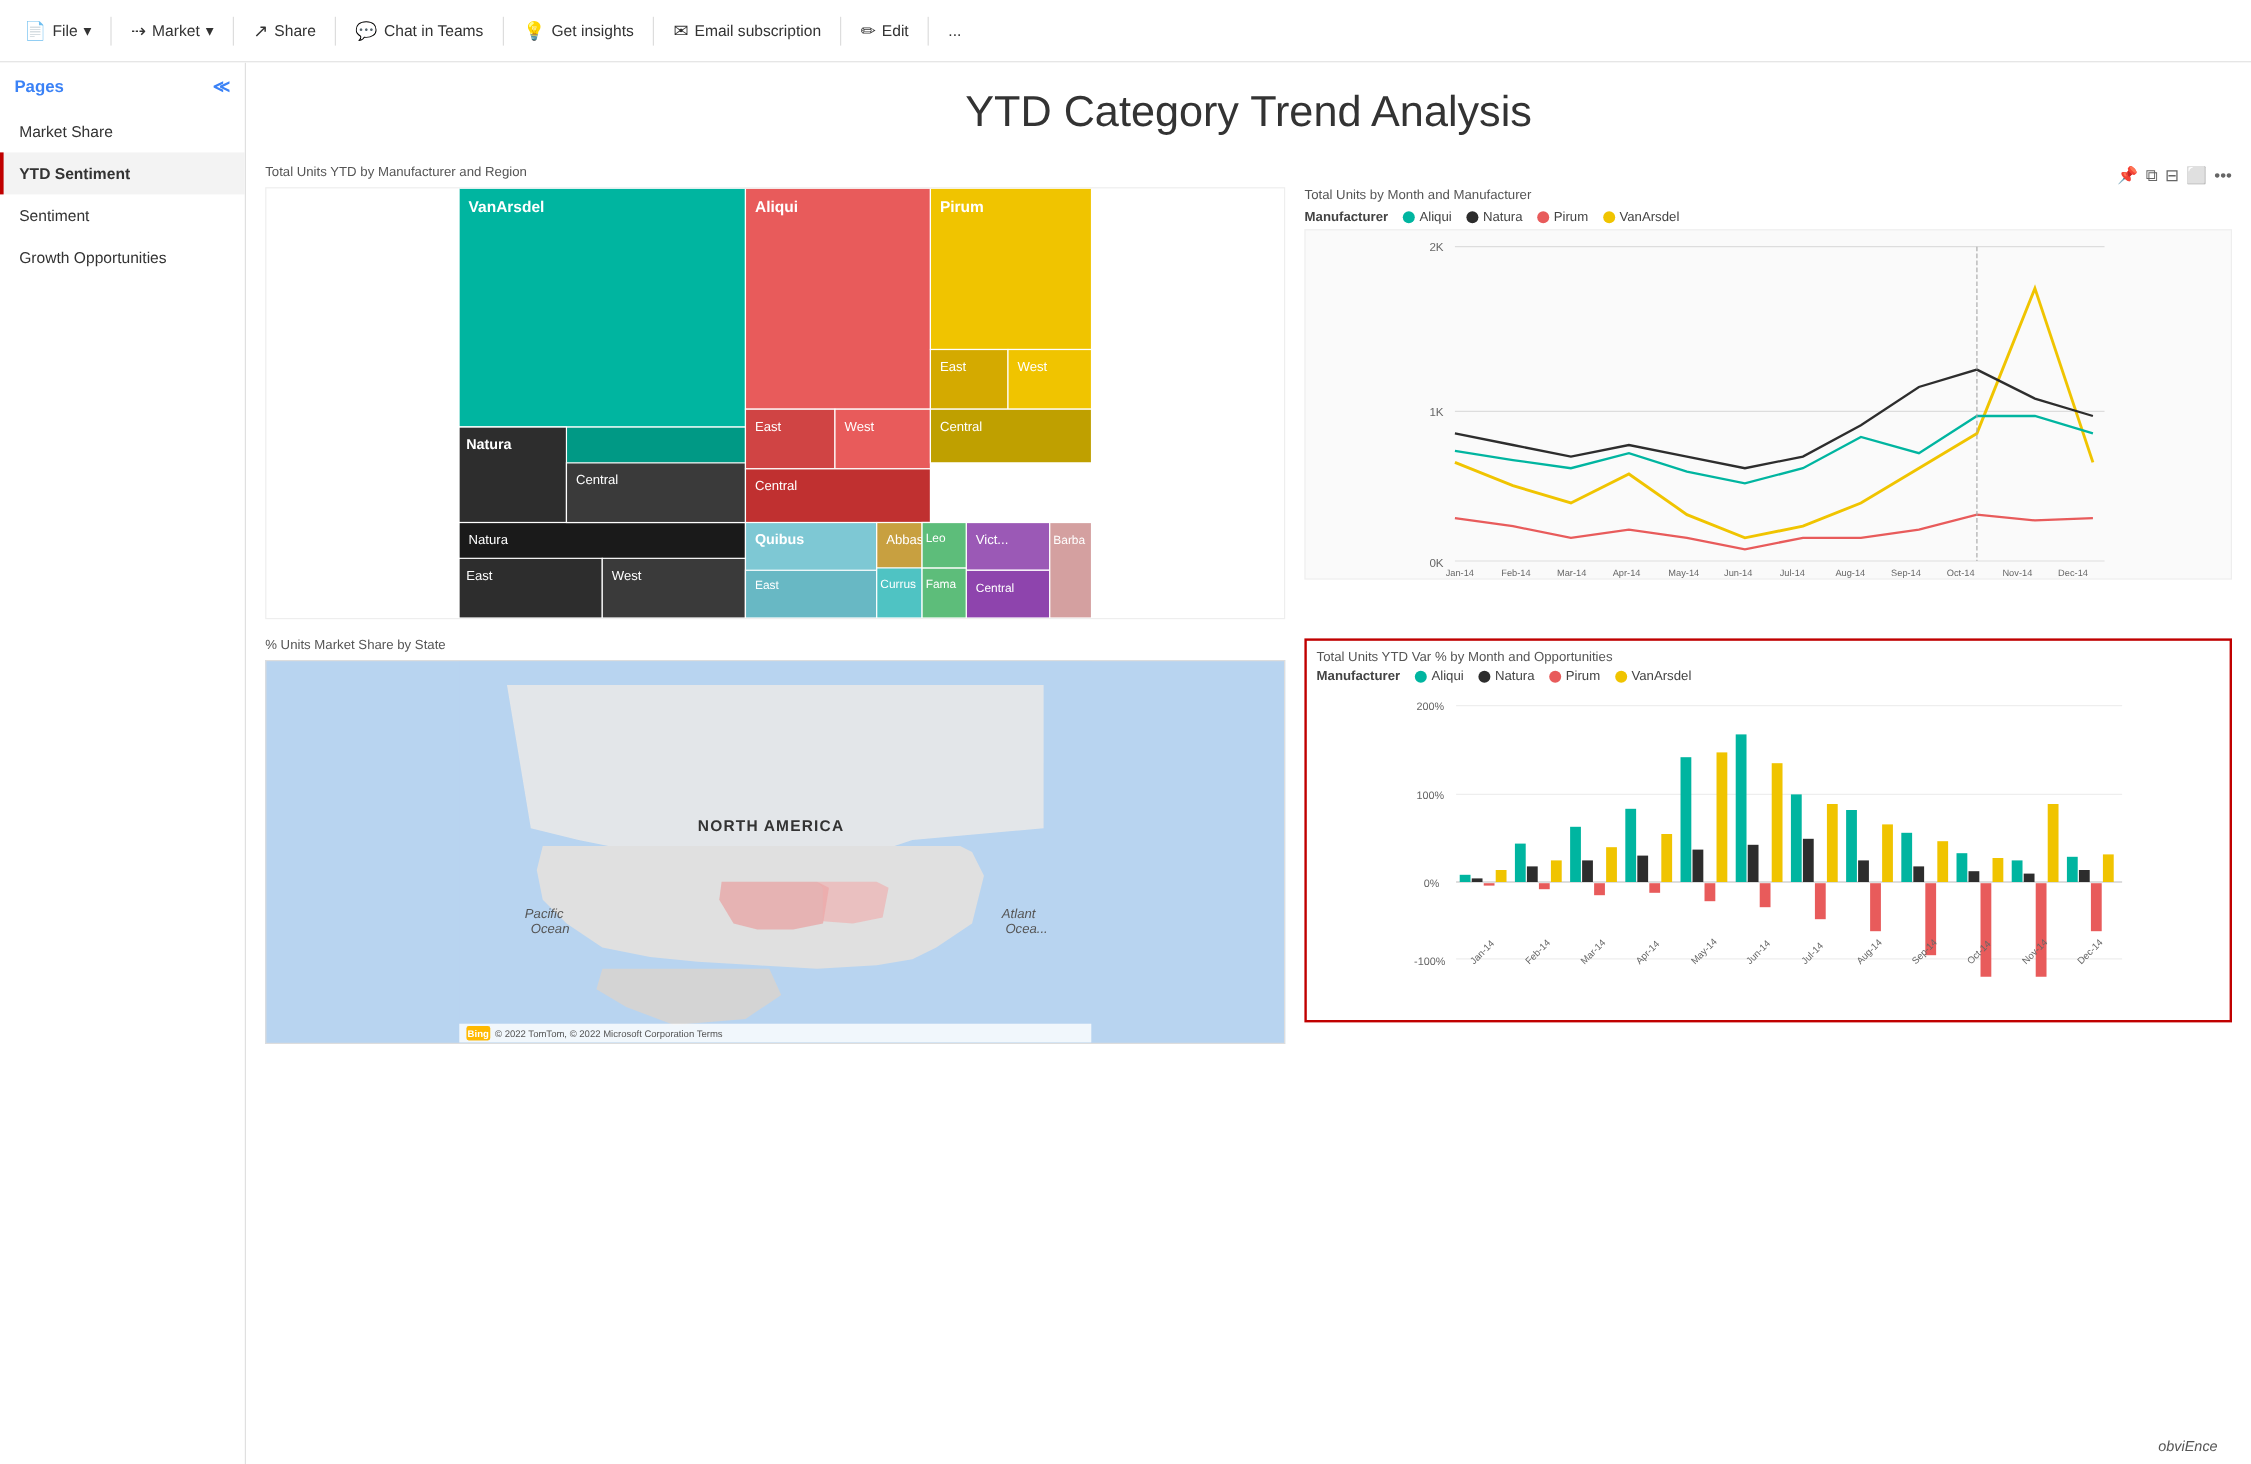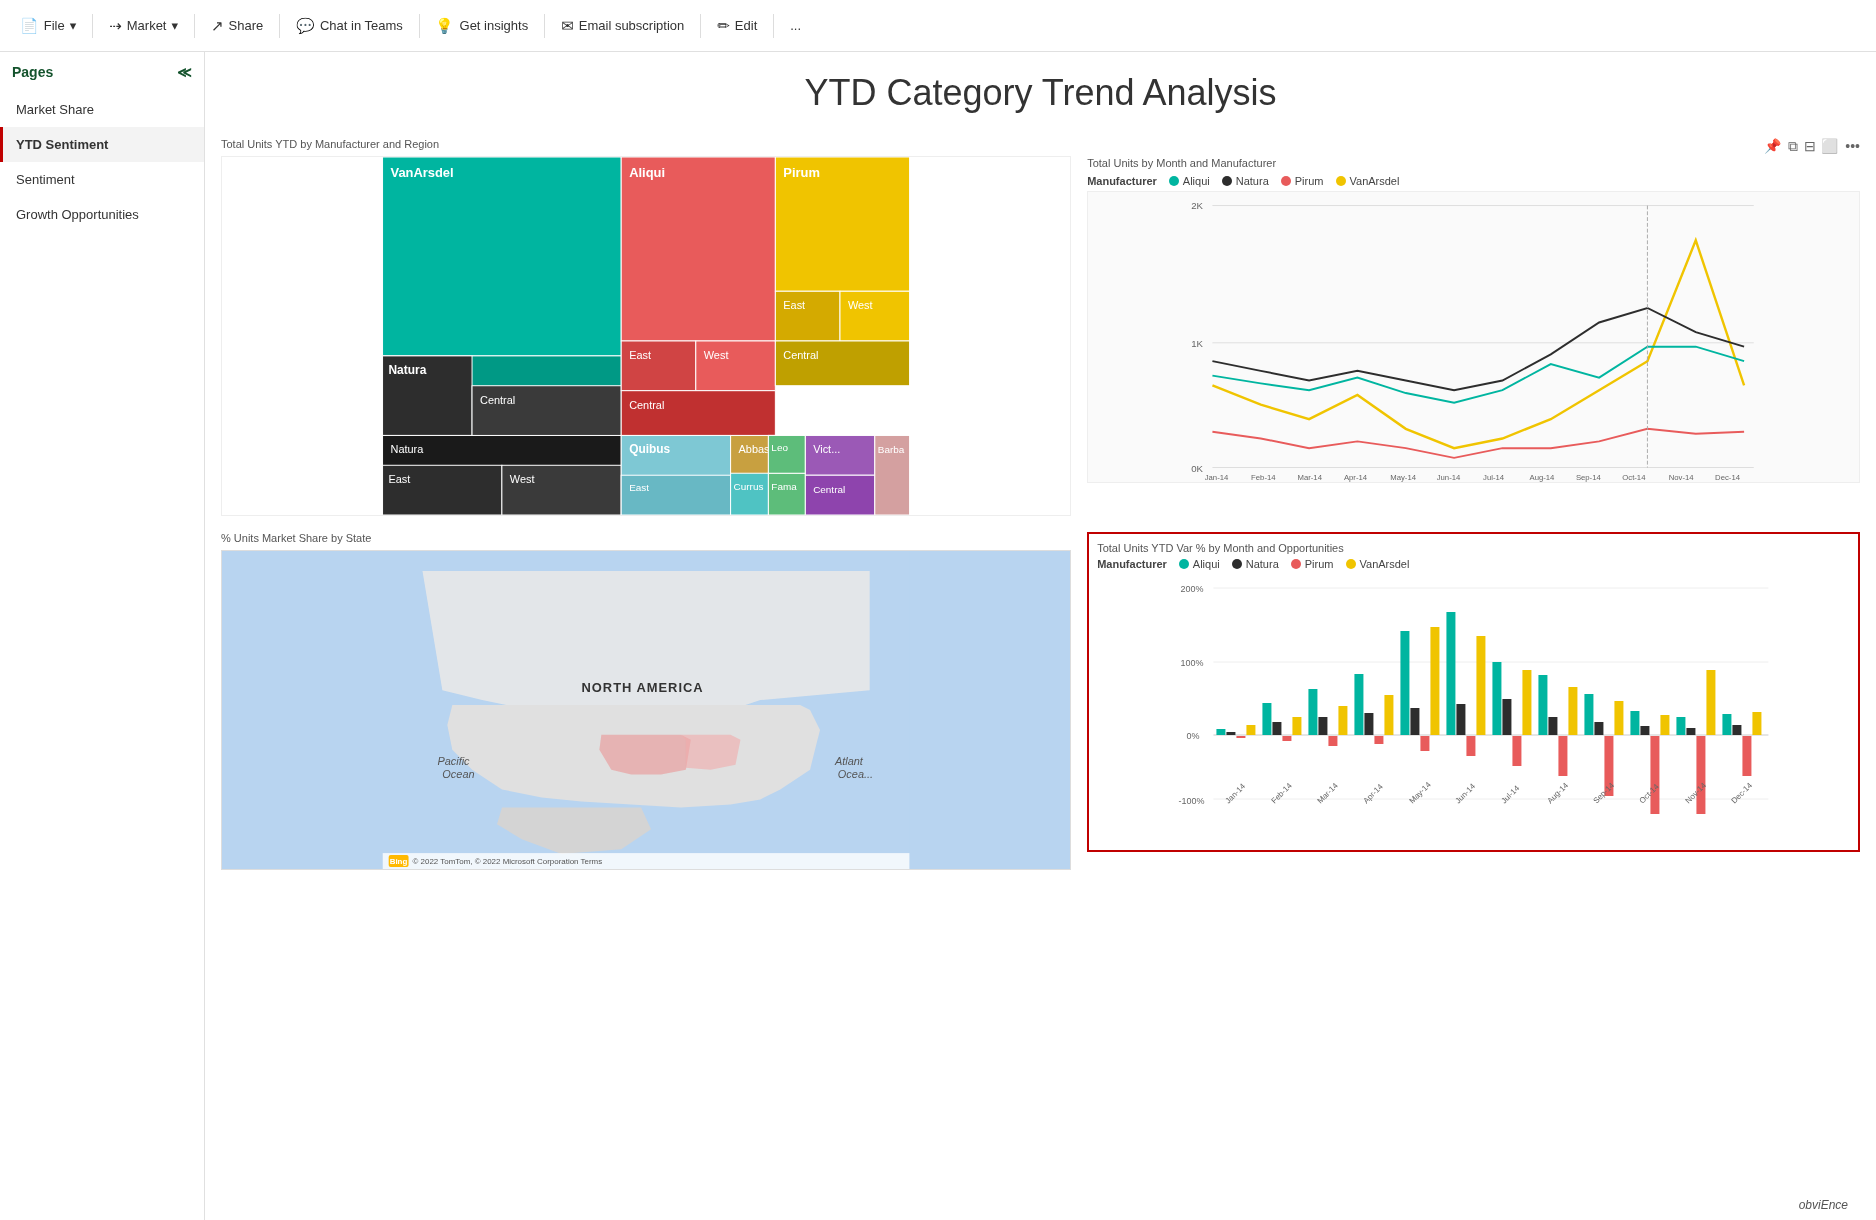--- a/index.html
+++ b/index.html
@@ -22,21 +22,21 @@
     
     .main-layout { display: flex; flex: 1; overflow: hidden; }
 
     
     .sidebar {
       width: 205px; flex-shrink: 0; border-right: 1px solid #e0e0e0;
       padding: 12px 0; background: #fff;
     }
     .sidebar-header {
       display: flex; align-items: center; justify-content: space-between;
-      padding: 0 12px 12px 12px; font-size: 14px; font-weight: 600; color: #14532d;
+      padding: 0 12px 12px 12px; font-size: 14px; font-weight: 600; color: #3b82f6;
     }
     .sidebar-item {
       padding: 10px 16px; font-size: 13px; color: #333; cursor: pointer;
       border-radius: 0;
     }
     .sidebar-item.active {
       background: #f3f3f3; border-left: 3px solid #c00000; font-weight: 600;
       padding-left: 13px;
     }
 

